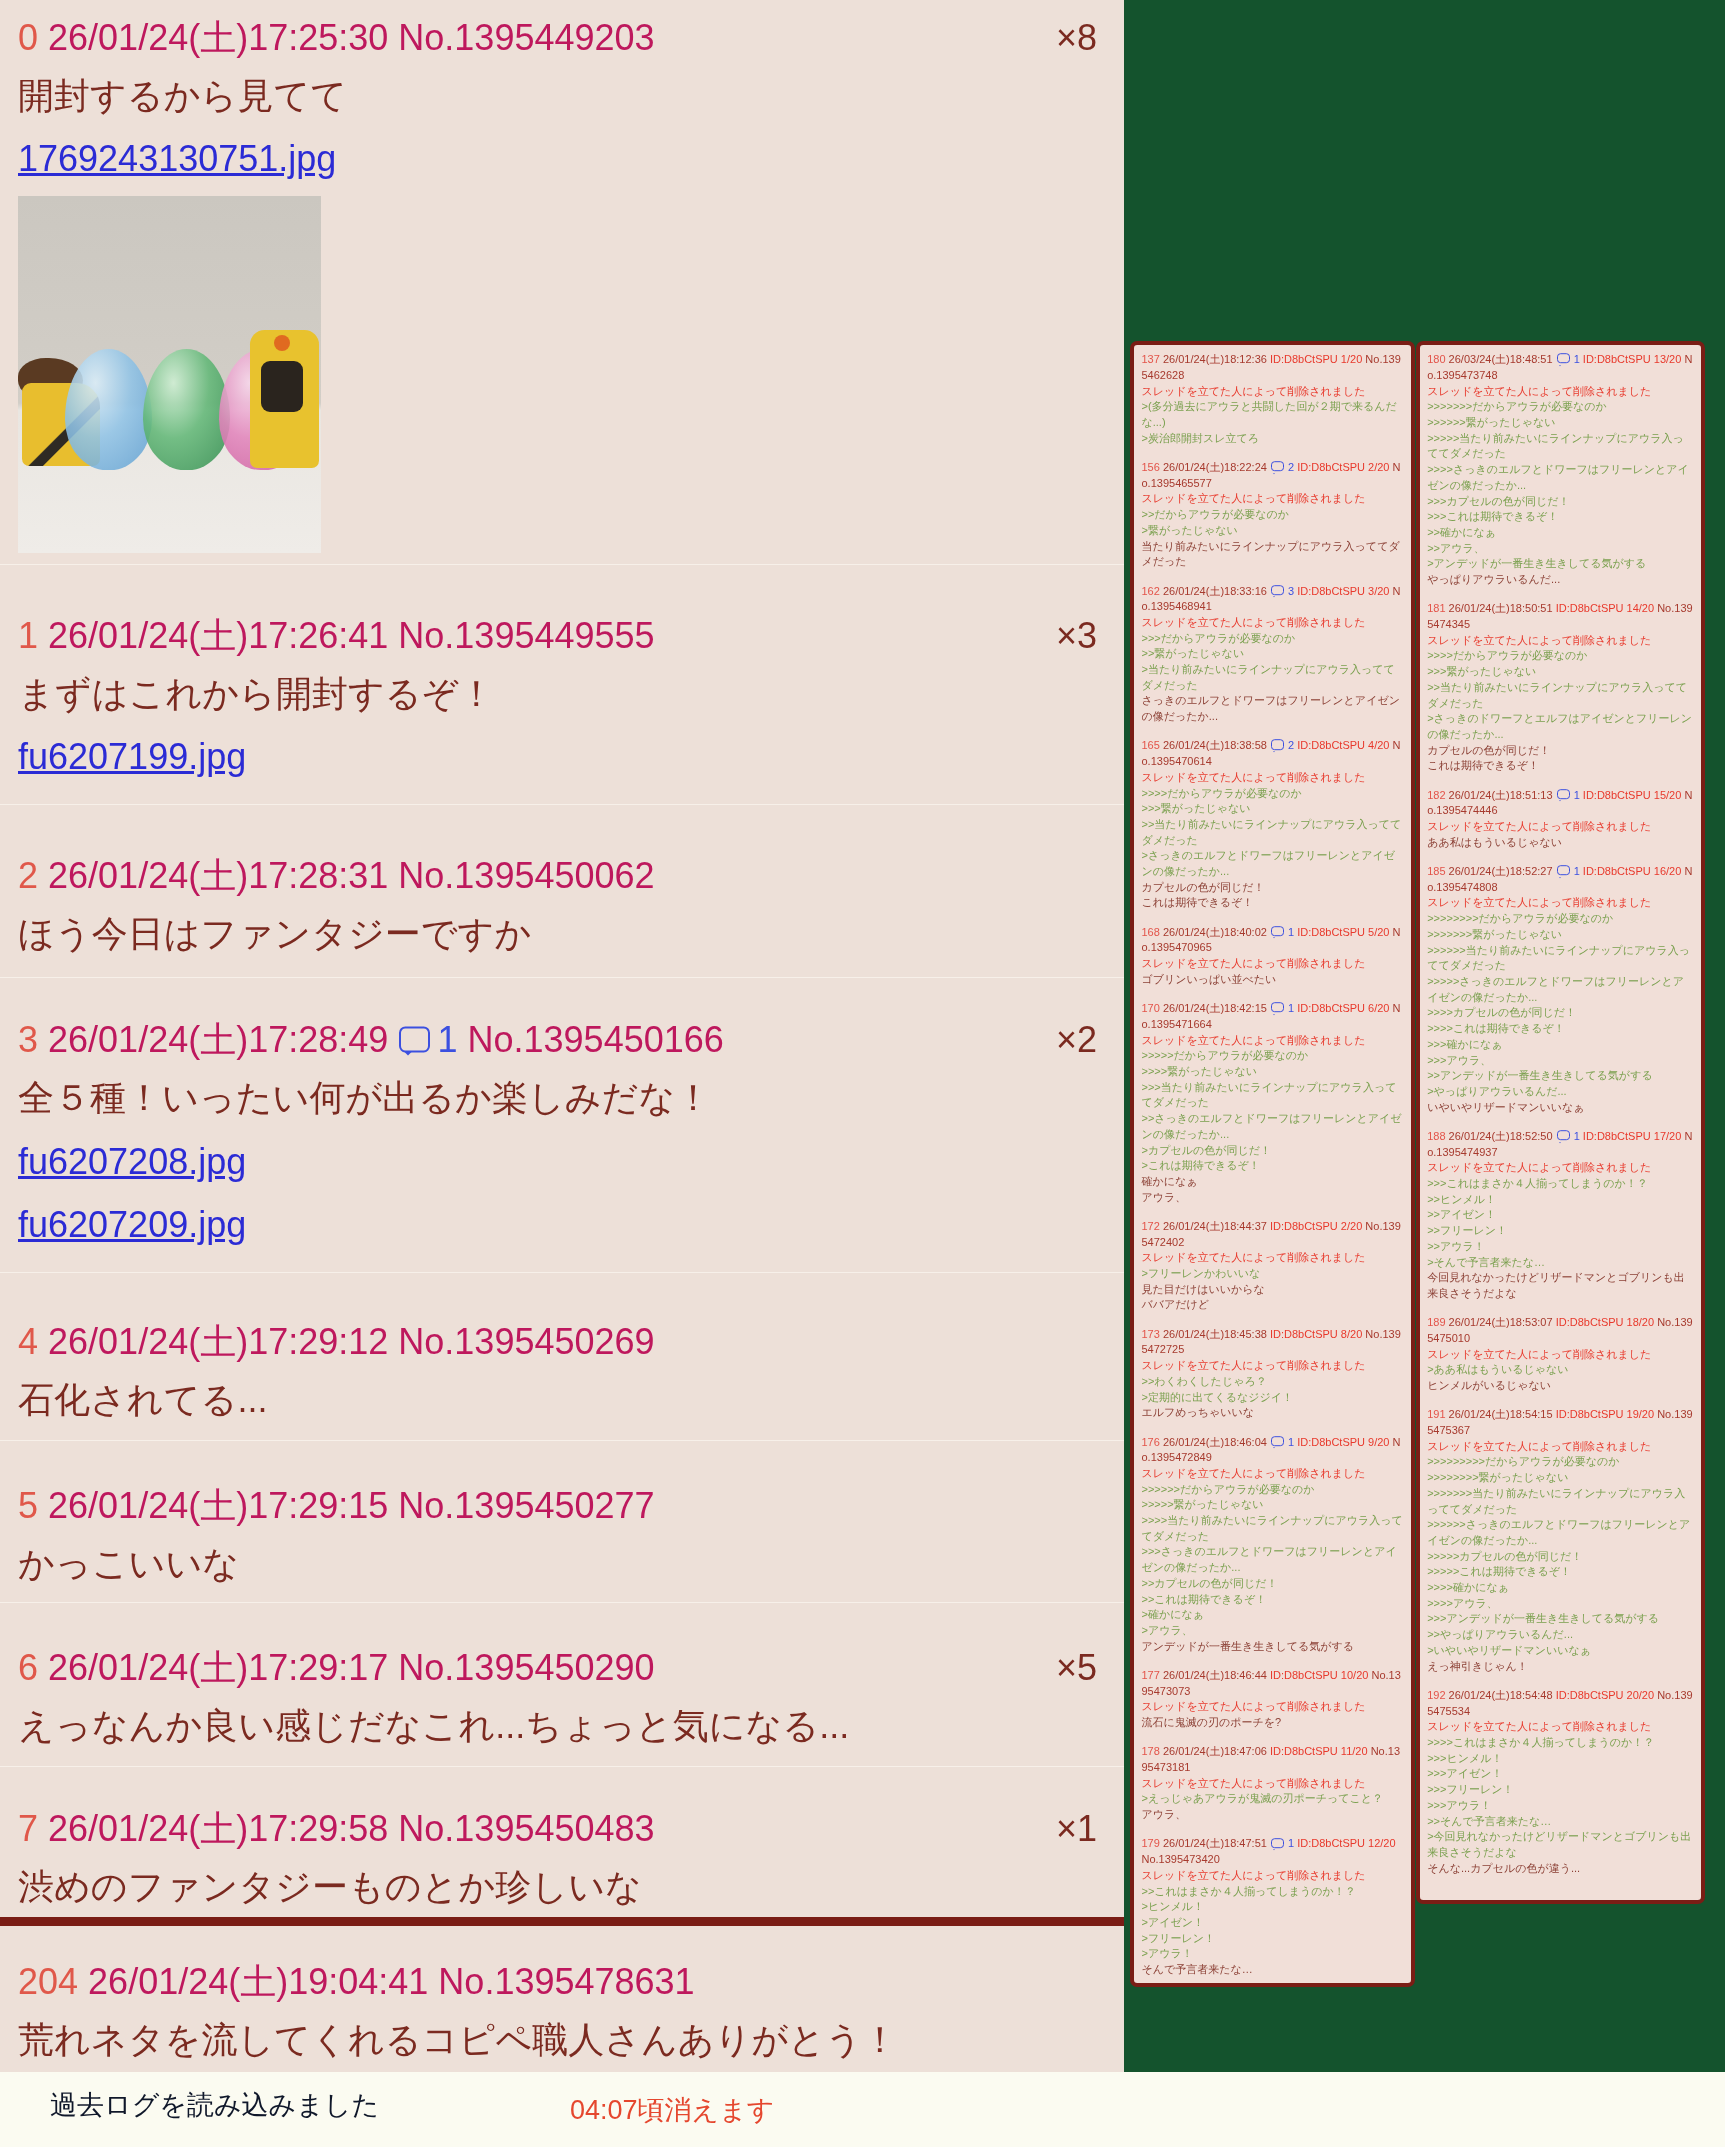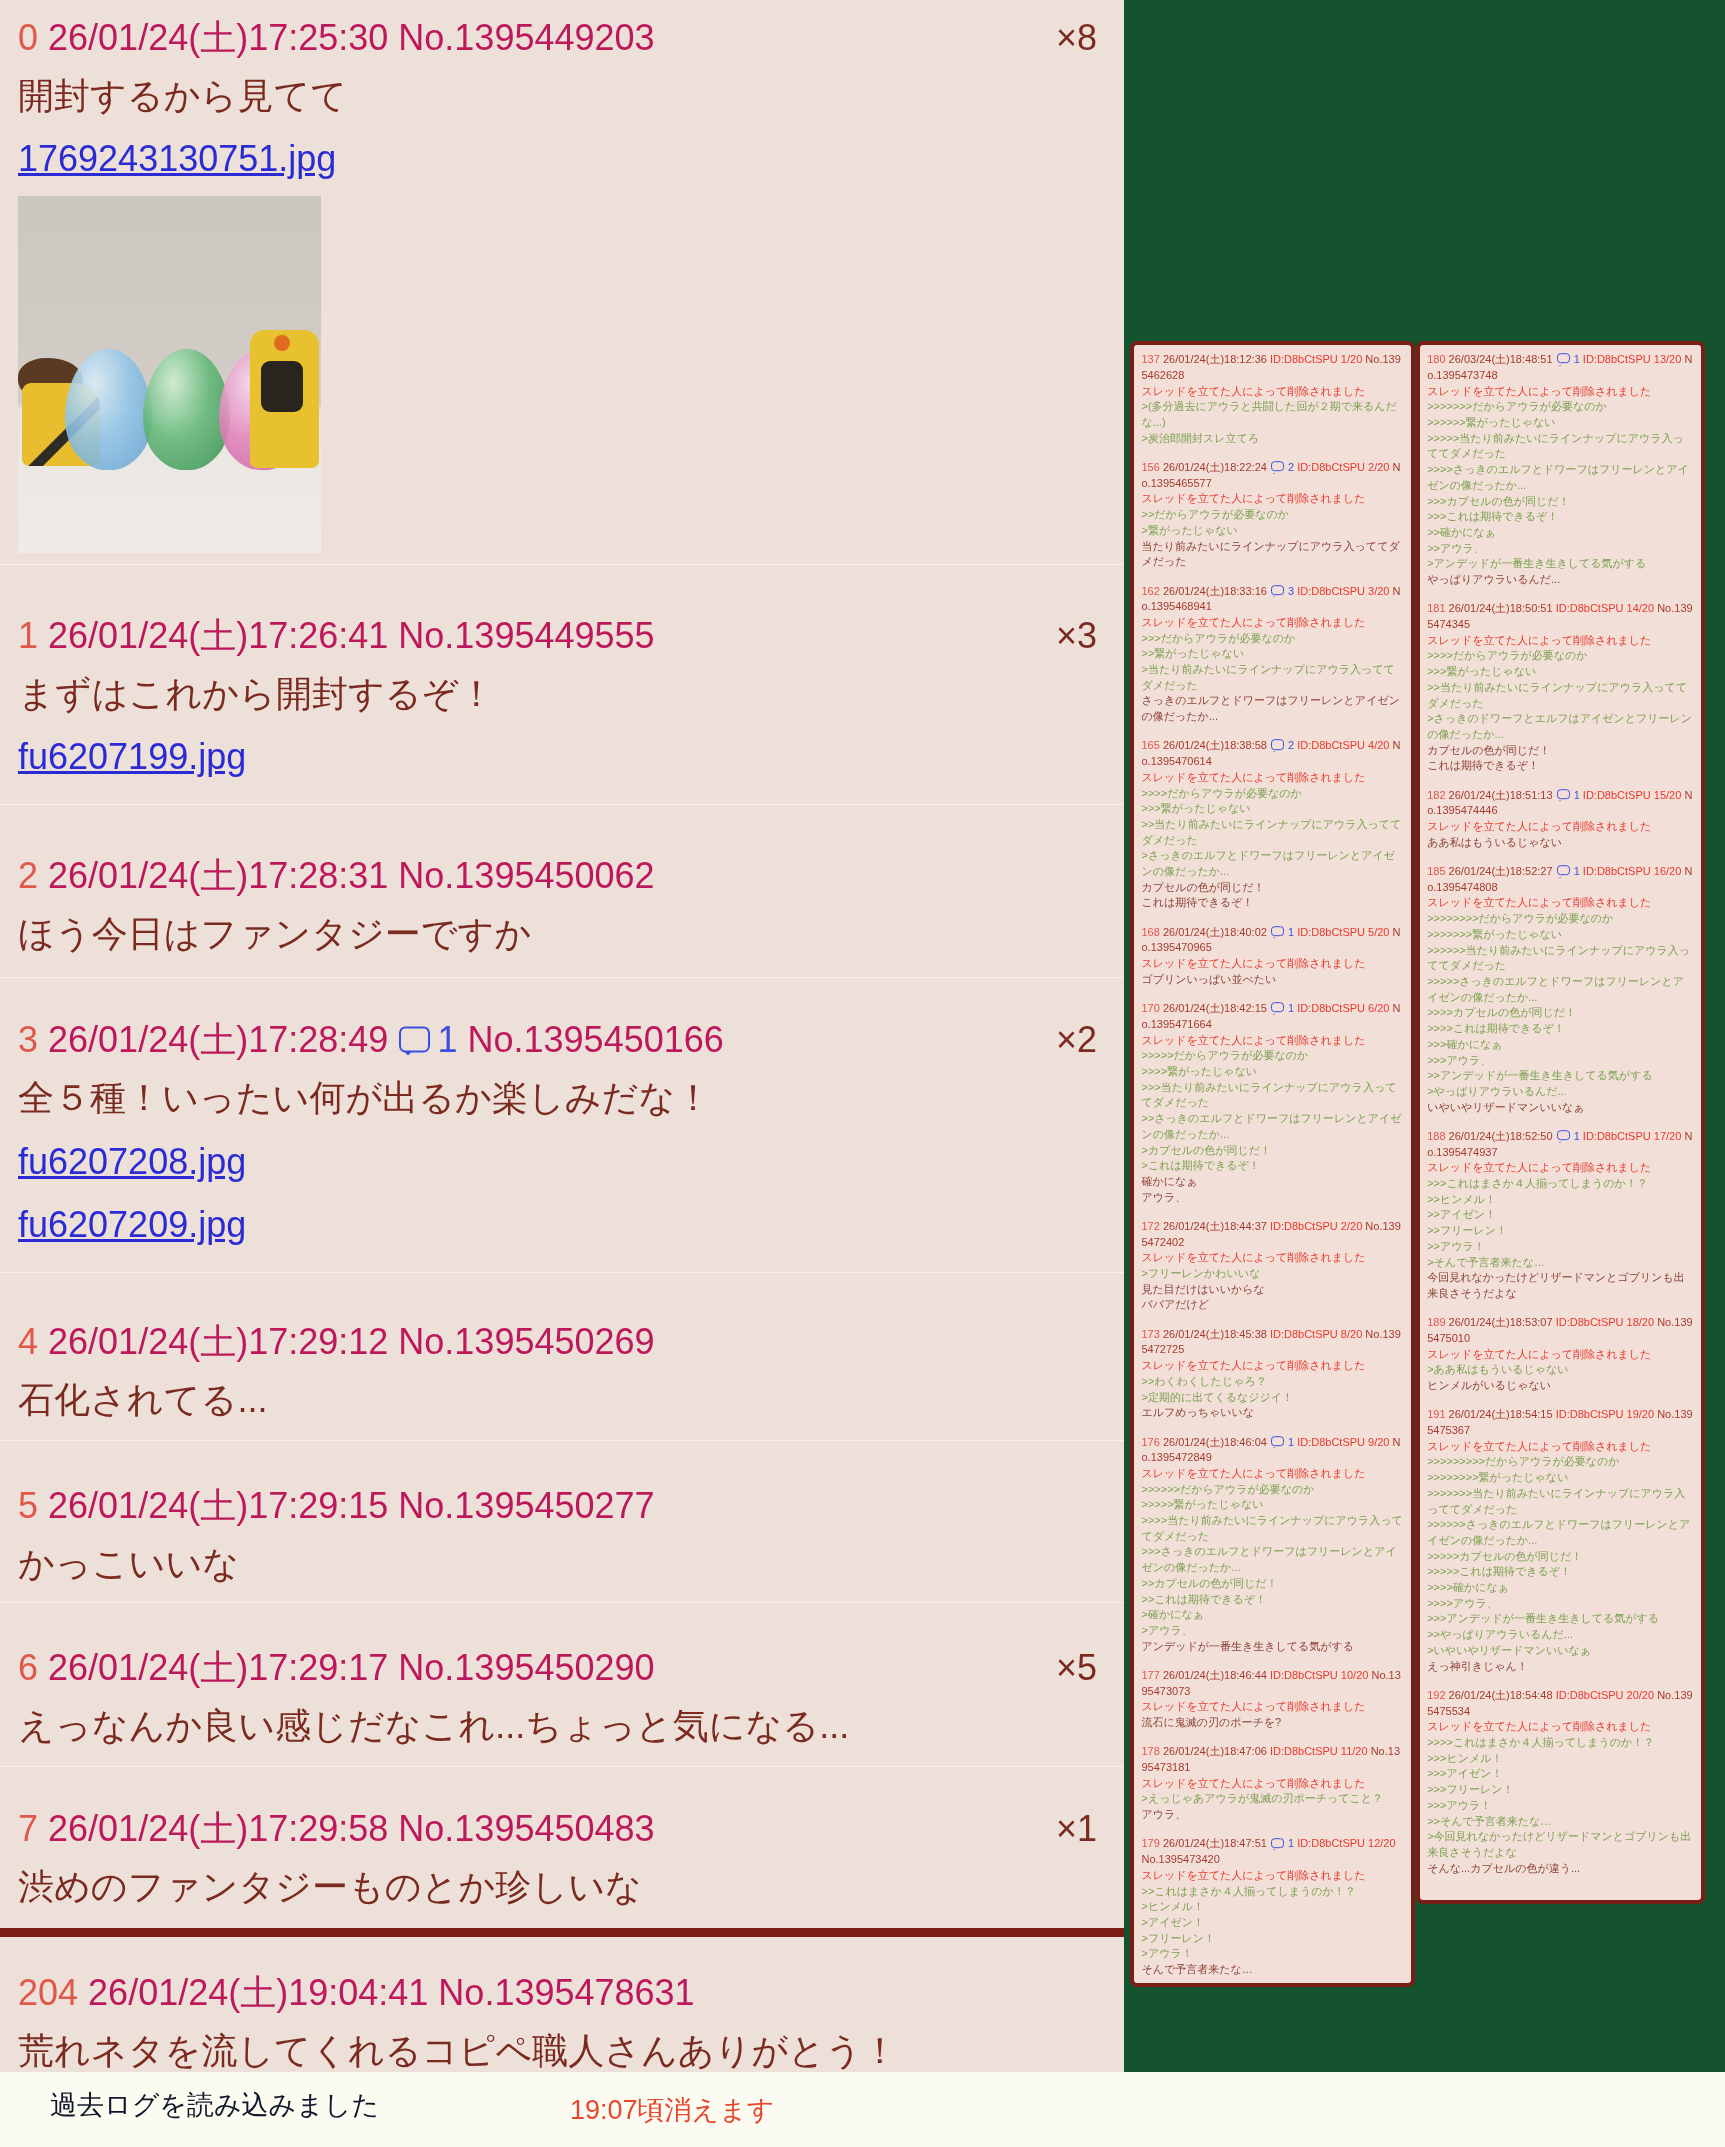--- a/index.html
+++ b/index.html
@@ -11,21 +11,21 @@
               background:#EDE0D8;overflow:hidden;box-sizing:border-box;}
   .lpost{position:relative;padding:40px 27px 12.7px 18px;font-size:36px;line-height:58px;
          color:#7B2A20;border-top:1.8px solid #F7F0E9;box-sizing:border-box;}
   .lpost:nth-of-type(1){border-top:none;padding-top:9px;padding-bottom:11px;}
   .lpost:nth-of-type(2){padding-top:42px;padding-bottom:18px;}
   .lpost:nth-of-type(3){padding-top:42px;padding-bottom:14.5px;}
   .lpost:nth-of-type(4){padding-top:33px;padding-bottom:18px;}
   .lpost:nth-of-type(5){padding-top:40px;padding-bottom:11px;}
   .lpost:nth-of-type(6){padding-top:36px;padding-bottom:9px;}
   .lpost:nth-of-type(7){padding-top:36px;padding-bottom:11px;}
-  .lpost:nth-of-type(8){padding-top:33px;padding-bottom:12px;}
+  .lpost:nth-of-type(8){padding-top:33px;padding-bottom:1px;}
   .lpost.last{border-top:none;padding-top:27px;padding-bottom:4.5px;}
   .lhead{position:relative;white-space:nowrap;}
   .lnum{color:#E0584A;}
   .ldate,.lno{color:#be185d;}
   .ldup{position:absolute;right:0;top:0;color:#7B2A20;}
   .lbody{color:#7B2A20;}
   .llink{display:block;margin-top:5.4px;color:#2B2BD5;text-decoration:underline;cursor:pointer;}
   .bigdivider{height:9px;background:#7A1D15;}
   
   .bub{display:inline-block;width:27px;height:22px;border:2.7px solid #3C50E0;border-radius:6.3px;
@@ -319,16 +319,16 @@
           <div class="sline q">&gt;&gt;&gt;フリーレン！</div>
           <div class="sline q">&gt;&gt;&gt;アウラ！</div>
           <div class="sline q">&gt;&gt;そんで予言者来たな…</div>
           <div class="sline q">&gt;今回見れなかったけどリザードマンとゴブリンも出来良さそうだよな</div>
           <div class="sline n">そんな...カプセルの色が違う...</div>
         </div>
       </div>
   </div>
   <div class="status-bar">
     <span class="status-msg">過去ログを読み込みました</span>
-    <span class="expire-note">19:07頃消えます</span>
+    <span class="expire-note">04:07頃消えます</span>
   </div>
 </div>
 
 
 </body></html>

